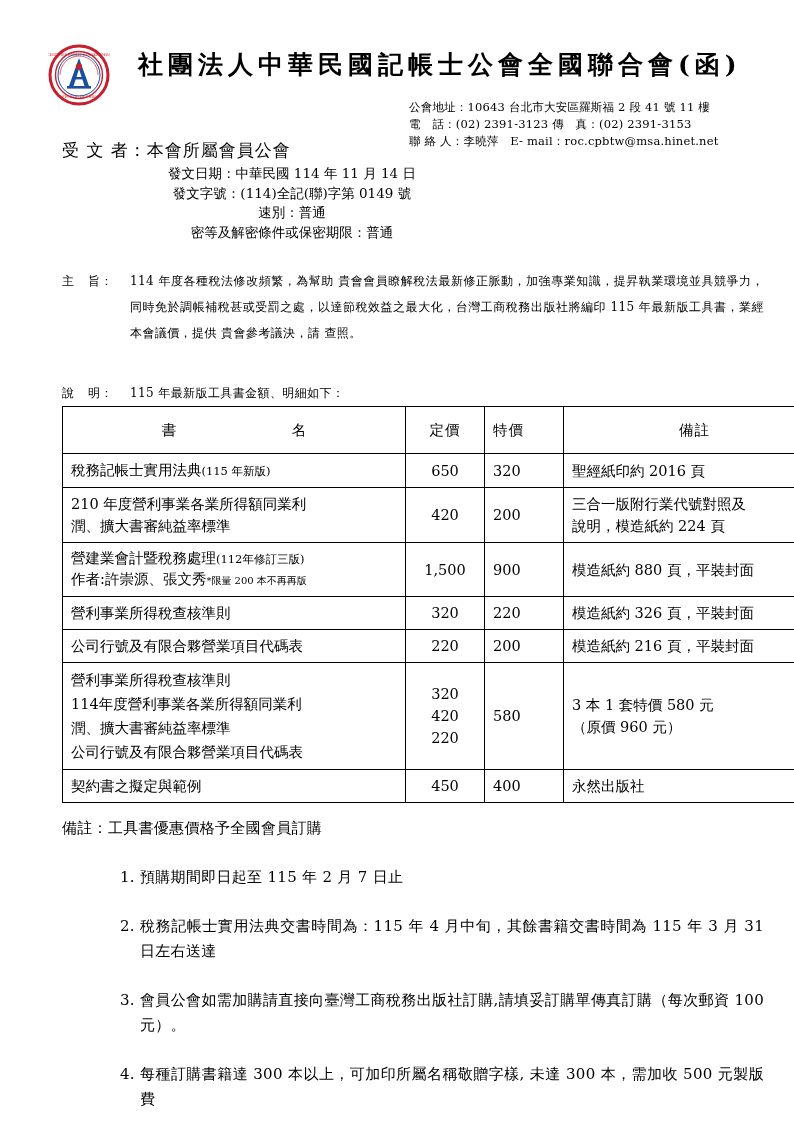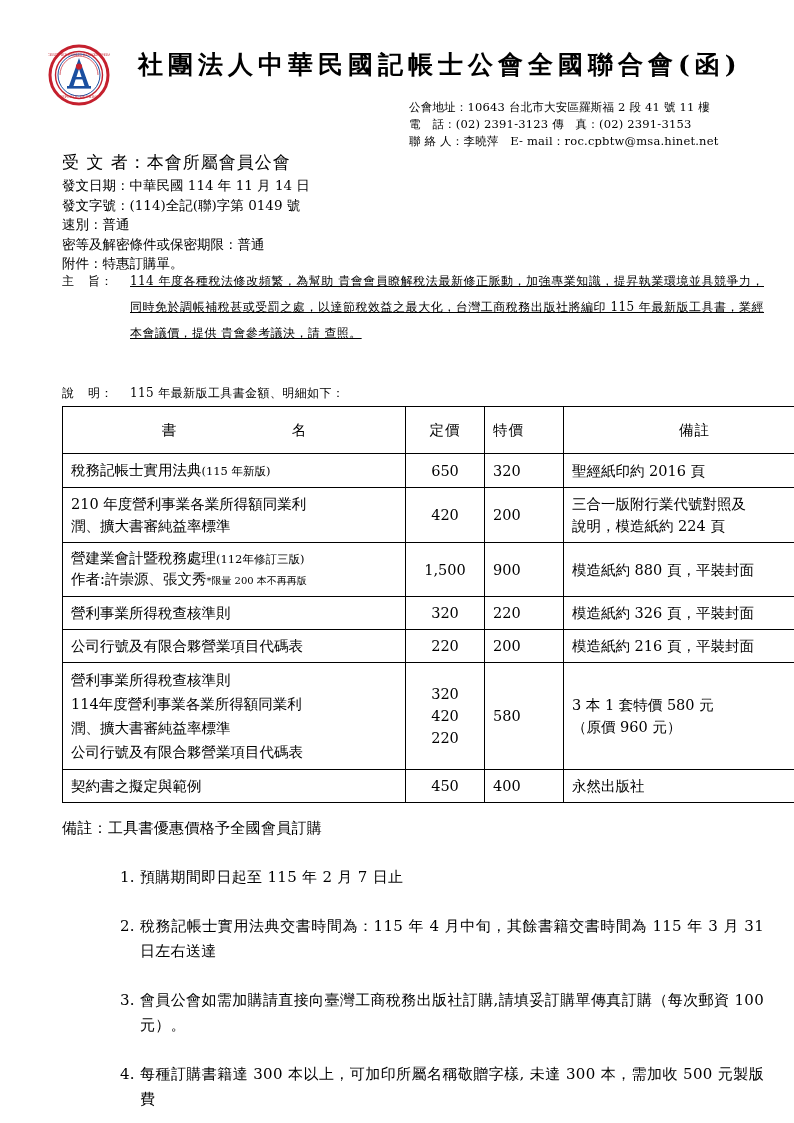--- a/index.html
+++ b/index.html
@@ -63,32 +63,32 @@
     letter-spacing: 0.2px;
     white-space: nowrap;
   }
   .contact div { height: 17px; }
   .ct-label { display: inline-block; }
 
   
   .fields {
     position: absolute;
     left: 62px;
-    top: 150px;
+    top: 138px;
     width: 460px;
     font-size: 13.5px;
     line-height: 19.5px;
   }
   .fields .recipient {
     font-size: 17px;
     line-height: 25px;
     letter-spacing: 1px;
     margin-bottom: 1px;
   }
-  .fields .f-row { white-space: nowrap; }
+  .fields .f-row { white-space: nowrap; text-align: center; }
 
   
   .block {
     position: absolute;
     font-size: 12px;
     line-height: 26px;
     letter-spacing: 0.4px;
   }
   .block .lead {
     position: absolute;
@@ -103,21 +103,20 @@
     text-justify: inter-character;
   }
   #subject-block {
     left: 62px;
     top: 268px;
     width: 702px;
   }
   #subject-block .para {
     padding-left: 68px;
     text-indent: 0;
-    text-decoration: underline;
   }
   #desc-block {
     left: 62px;
     top: 380px;
     width: 702px;
   }
   #desc-block .para { padding-left: 68px; }
 
   
   table.price-table {
@@ -228,23 +227,20 @@
     </div>
     <div class="f-row">
       <span>發文字號：</span><span>(114)全記(聯)字第 0149 號</span>
     </div>
     <div class="f-row">
       <span>速別：</span><span>普通</span>
     </div>
     <div class="f-row">
       <span>密等及解密條件或保密期限：</span><span>普通</span>
     </div>
-    <div class="f-row">
-      <span>附件：</span><span>特惠訂購單。</span>
-    </div>
   </div>
 
   <div class="block" id="subject-block">
     <span class="lead"><span class="sp">主</span><span>旨：</span></span>
     <div class="para">114 年度各種稅法修改頻繁，為幫助 貴會會員瞭解稅法最新修正脈動，加強專業知識，提昇執業環境並具競爭力，同時免於調帳補稅甚或受罰之處，以達節稅效益之最大化，台灣工商稅務出版社將編印 115 年最新版工具書，業經本會議價，提供 貴會參考議決，請 查照。</div>
   </div>
 
   <div class="block" id="desc-block">
     <span class="lead"><span class="sp">說</span><span>明：</span></span>
     <div class="para">115 年最新版工具書金額、明細如下：</div>

